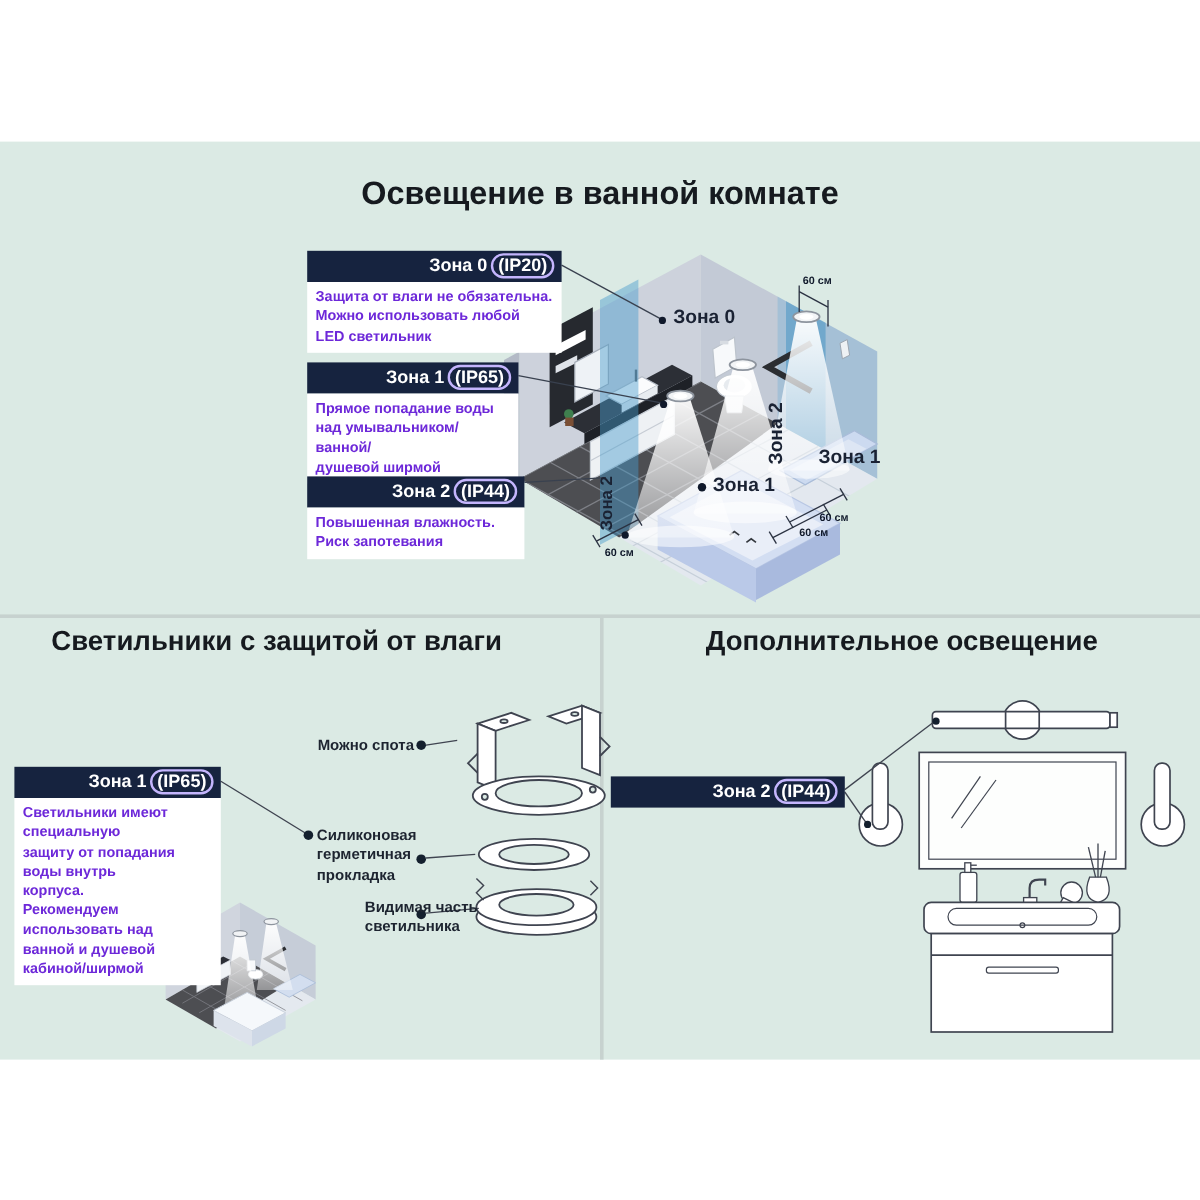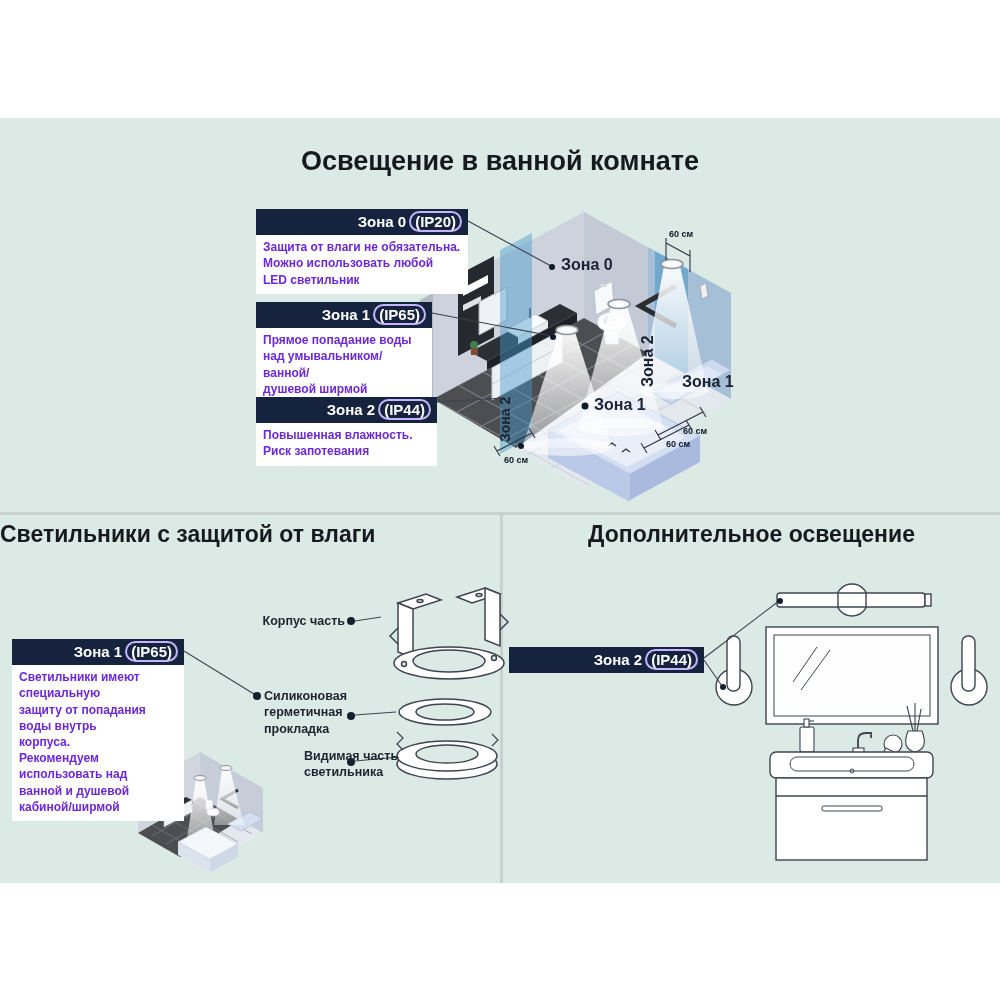--- a/index.html
+++ b/index.html
@@ -5,21 +5,21 @@
   * { margin:0; padding:0; box-sizing:border-box; }
   html,body { width:1000px; height:1000px; }
   body { position:relative; background:#ffffff; font-family:"Liberation Sans", sans-serif; overflow:hidden; }
   .bg-panel { position:absolute; left:0; top:118px; width:1000px; height:765px; background:#dbeae4; z-index:0; }
   .div-h { position:absolute; left:0; top:512px; width:1000px; height:3px; background:#c7d2cf; z-index:1; }
   .div-v { position:absolute; left:500px; top:515px; width:3px; height:368px; background:#c7d2cf; z-index:1; }
   svg.art { position:absolute; left:0; top:0; width:1000px; height:1000px; z-index:2; }
 
   .title { position:absolute; z-index:4; font-weight:bold; color:#161a1f; }
   .main-title { left:0; top:146px; width:1000px; text-align:center; font-size:27px; }
-  .sec-title-left  { left:0; top:521px; width:461px; font-size:23px; }
+  .sec-title-left  { left:0; top:521px; width:461px; text-align:center; font-size:23px; }
   .sec-title-right { left:503px; top:521px; width:497px; text-align:center; font-size:23px; }
 
   .callout { position:absolute; z-index:4; }
   .co-head { background:#16233f; color:#ffffff; text-align:right; padding:2px 6px 3px; font-weight:bold; font-size:15px; white-space:nowrap; line-height:1.2; }
   .ip-pill { display:inline-block; border:2px solid #c4b5fd; border-radius:11px; padding:0 4px; margin-left:3px; line-height:1.15; }
   .co-body { background:#ffffff; color:#6d28d9; font-weight:bold; font-size:12px; line-height:1.35; padding:4px 7px 6px; white-space:pre-line; }
 
   .dlabel { position:absolute; z-index:4; font-weight:bold; color:#1a2233; white-space:nowrap; }
   .rot { transform:rotate(-90deg); transform-origin:0 100%; }
   .plabel { position:absolute; z-index:4; font-weight:bold; color:#1d2430; font-size:12.5px; line-height:1.3; white-space:pre-line; }
@@ -332,21 +332,21 @@
 <div class="dim" style="left:666px; top:439px;">60 см</div>
 
 <div class="callout" style="left:12px; top:639px; width:172px;">
   <div class="co-head"><span>Зона 1</span><span class="ip-pill">(IP65)</span></div>
   <div class="co-body">Светильники имеют специальную
 защиту от попадания воды внутрь
 корпуса.
 Рекомендуем использовать над
 ванной и душевой кабиной/ширмой</div>
 </div>
-<div class="plabel" style="left:250px; top:613px; width:95px; text-align:right;">Корпус часть</div>
+<div class="plabel" style="left:250px; top:613px; width:95px; text-align:right;">Можно спота</div>
 <div class="plabel" style="left:264px; top:688px; width:90px;">Силиконовая
 герметичная
 прокладка</div>
 <div class="plabel" style="left:264px; top:748px; width:95px;margin-left:40px;">Видимая часть
 светильника</div>
 
 <div class="callout" style="left:509px; top:647px; width:195px;">
   <div class="co-head"><span>Зона 2</span><span class="ip-pill">(IP44)</span></div>
 </div>
 

